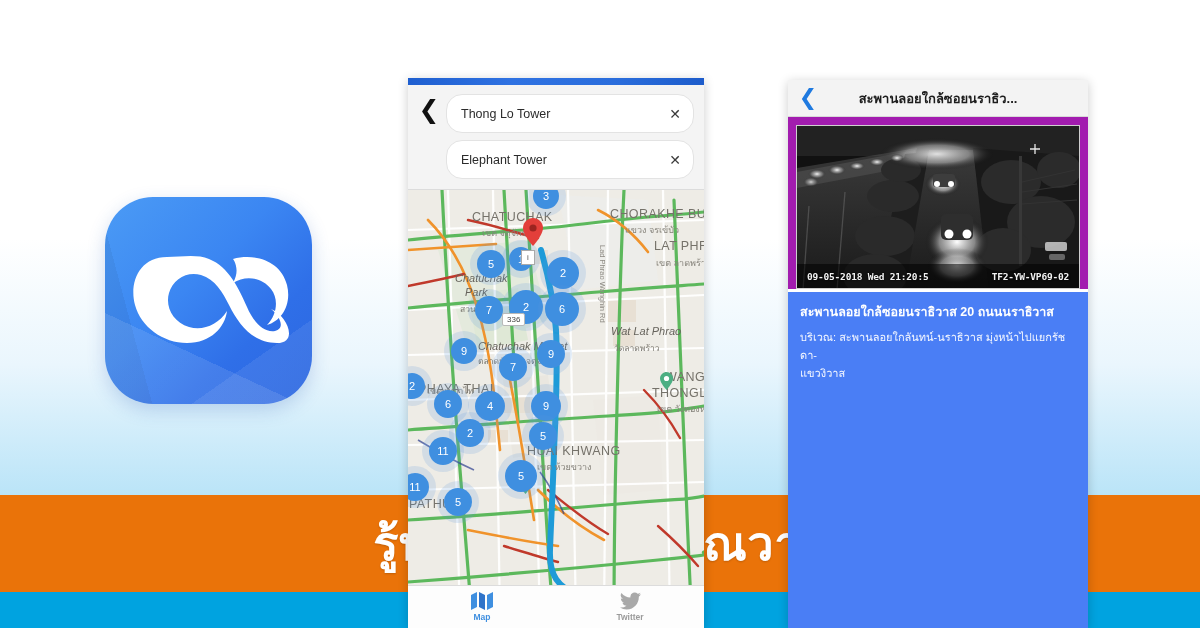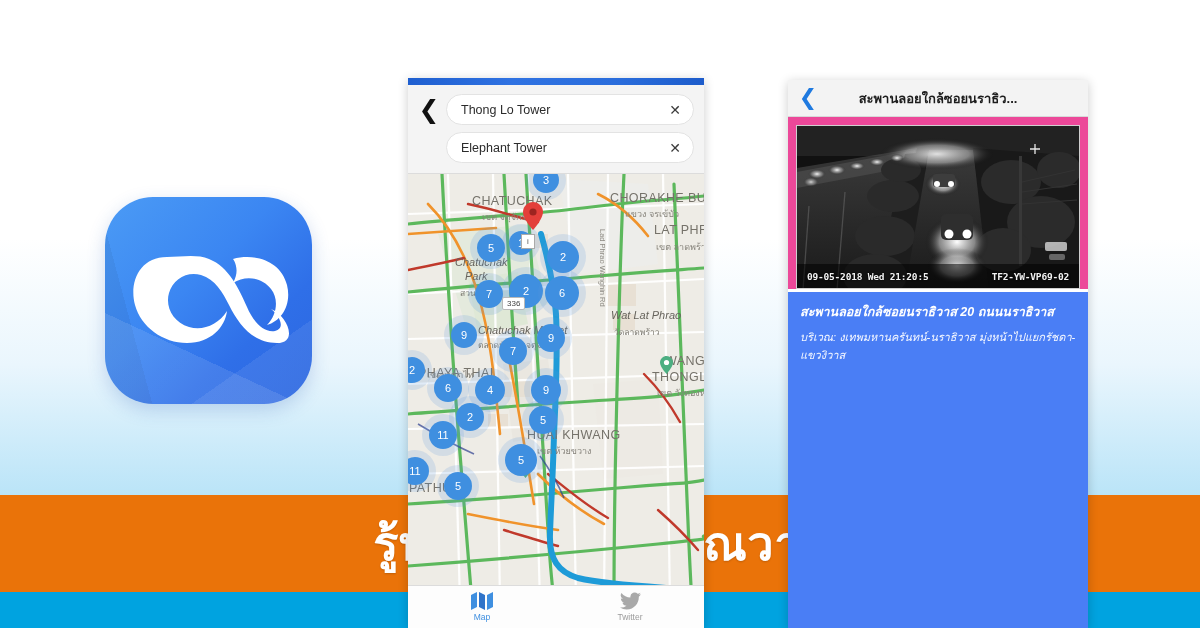--- a/index.html
+++ b/index.html
@@ -64,21 +64,21 @@
     border-bottom: 1px solid #dcdcdc;
   }
   #back-chevron-left {
     width: 22px; flex: 0 0 22px; height: 31px;
     display: flex; align-items: center; justify-content: center;
     color: #111; font-size: 25px; font-weight: bold; line-height: 1;
     cursor: pointer; font-family: "DejaVu Sans", sans-serif;
   }
   #search-fields { flex: 1; display: flex; flex-direction: column; gap: 7px; }
   .search-field {
-    background: #fff; border-radius: 16px; height: 31px;
+    background: #fff; border-radius: 16px; height: 39px;
     display: flex; align-items: center; padding: 0 10px 0 14px;
     border: 1px solid #e3e3e3;
   }
   .search-field .sf-text {
     flex: 1; font-size: 12.5px; color: #2b2b2b; white-space: nowrap; overflow: hidden;
   }
   .clear-x {
     width: 16px; height: 16px; flex: 0 0 16px;
     display: flex; align-items: center; justify-content: center;
     color: #3a3a3a; font-size: 14px; font-weight: bold; cursor: pointer;
@@ -121,21 +121,21 @@
   .green-pin { position: absolute; width: 13px; height: 18px; }
 
   
   #tabbar {
     position: absolute; left: 0; bottom: 0; width: 100%; height: 43px;
     background: #fdfdfd; border-top: 1px solid #dcdcdc;
     display: flex; align-items: center;
   }
   .tab {
     flex: 1; height: 100%; display: flex; flex-direction: column;
-    align-items: center; justify-content: center; gap: 2px; cursor: pointer;
+    align-items: center; justify-content: center; gap: 2px; cursor: pointer; font-weight: bold;
   }
   .tab .tab-label { font-size: 8.5px; color: #9b9b9b; }
   .tab.active .tab-label { color: #3f8fe0; }
   .tab svg { display: block; }
 
   
   #right-header {
     height: 37px; background: #f3f3f3; border-bottom: 1px solid #d8d8d8;
     display: flex; align-items: center; padding: 0 10px; position: relative;
   }
@@ -143,38 +143,37 @@
     width: 20px; height: 24px; display: flex; align-items: center;
     justify-content: center; color: #1f7ae0; font-size: 22px;
     font-weight: bold; cursor: pointer; line-height: 1;
     font-family: "DejaVu Sans", sans-serif; z-index: 2;
   }
   #right-title {
     position: absolute; left: 0; right: 0; text-align: center;
     font-size: 13px; font-weight: bold; color: #1c1c1c;
     pointer-events: none;
   }
-  #camera-wrap { padding: 8px 8px 0 8px; background: #ec4899; }
+  #camera-wrap { padding: 8px 8px 0 8px; background: #a21caf; }
   #camera-frame {
     position: relative; width: 100%; height: 164px;
     background: #1a1a1a; overflow: hidden; border: 1px solid #cfcfcf;
   }
   #camera-img { position: absolute; inset: 0; }
   #camera-stamp {
     position: absolute; left: 0; right: 0; bottom: 6px;
     display: flex; justify-content: space-between; padding: 0 10px;
     font-family: "DejaVu Sans Mono", monospace; font-size: 9.5px;
     color: #f2f2f2; letter-spacing: -.2px; font-weight: bold;
     text-shadow: 0 0 2px #000;
   }
   #detail-panel {
     position: absolute; left: 0; right: 0; top: 209px; bottom: 0;
     background: #4a7ef5; padding: 12px 12px 0 12px; color: #fff;
     border-top: 3px solid #fff;
-    font-style: italic;
   }
   #detail-title {
     font-size: 12.5px; font-weight: bold; margin-bottom: 7px; line-height: 1.35;
   }
   .detail-line { font-size: 11px; line-height: 1.65; color: #f4f7ff; }
 </style>
 </head>
 <body>
 
 <div id="bg-orange-band"></div>
@@ -471,16 +470,16 @@
       </svg>
       <div id="camera-stamp">
         <span>09-05-2018 Wed 21:20:5</span>
         <span>TF2-YW-VP69-02</span>
       </div>
     </div>
   </div>
 
   <div id="detail-panel">
     <div id="detail-title">สะพานลอยใกล้ซอยนราธิวาส 20 ถนนนราธิวาส</div>
-    <div class="detail-line">บริเวณ: งเทพมหานครันทน์-นราธิวาส มุ่งหน้าไปแยกรัชดา-</div>
+    <div class="detail-line">บริเวณ: สะพานลอยใกลันทน์-นราธิวาส มุ่งหน้าไปแยกรัชดา-</div>
     <div class="detail-line">แขวงิวาส</div>
   </div>
 </div>
 
 </body></html>

